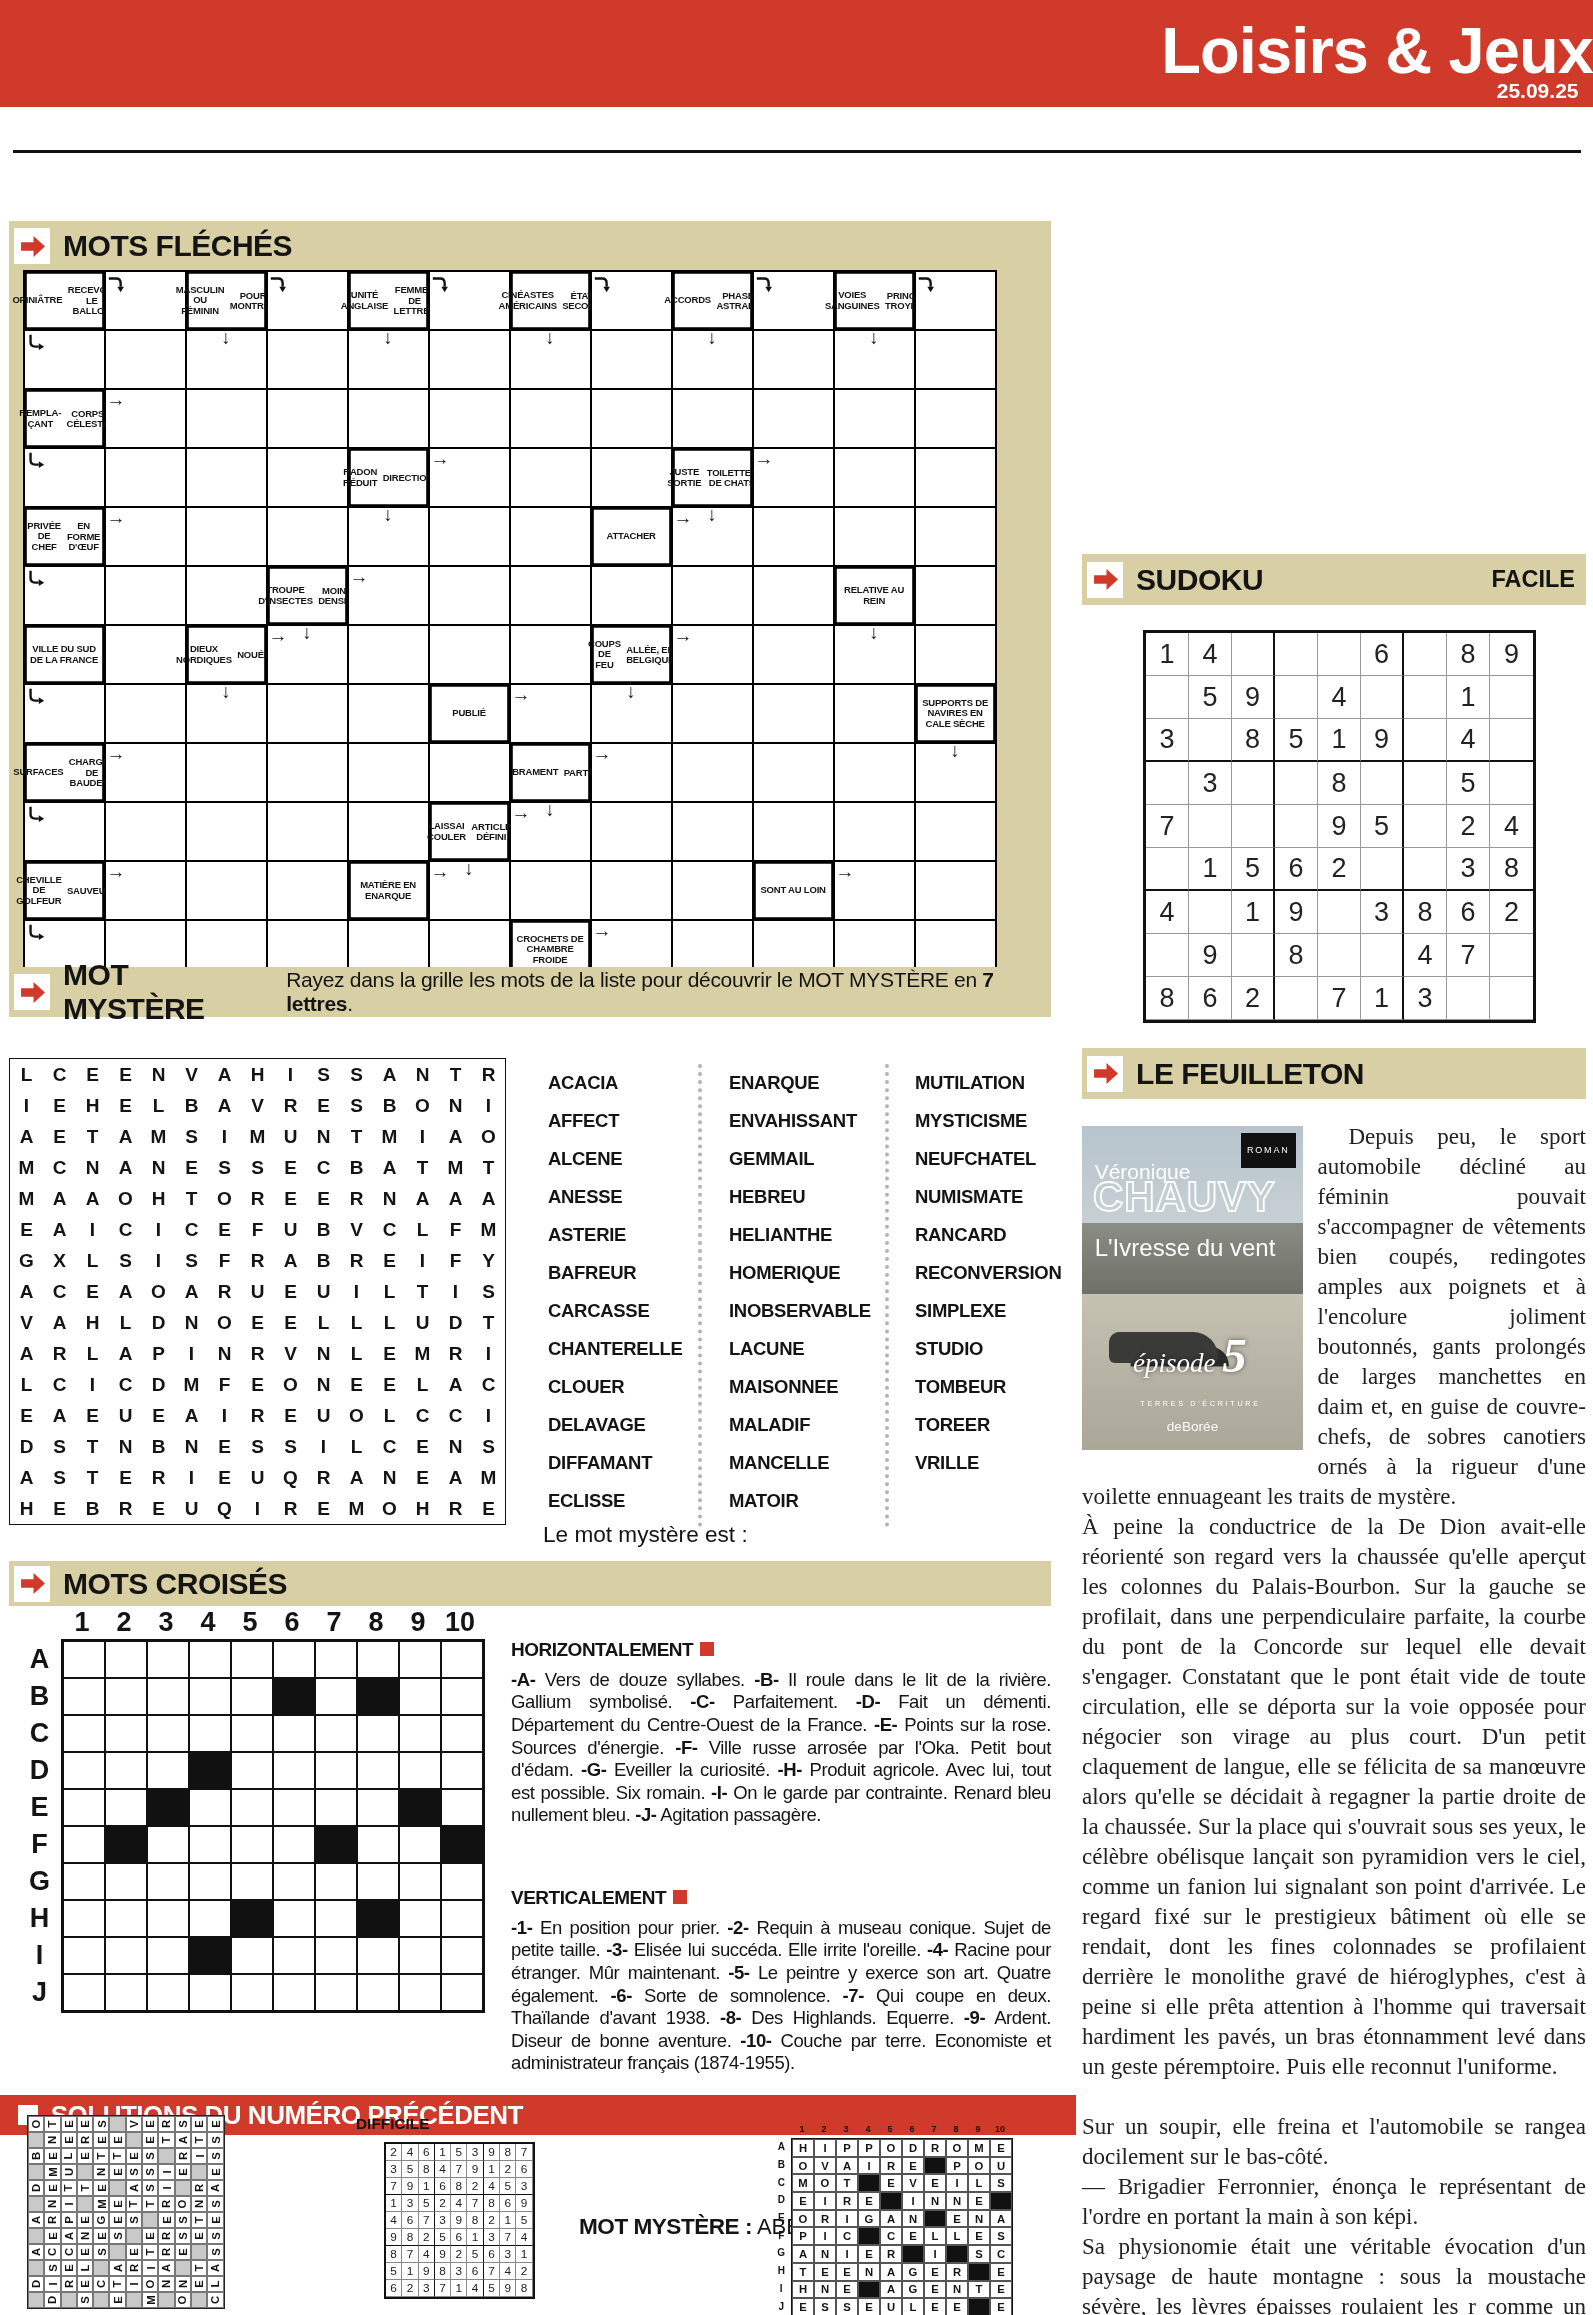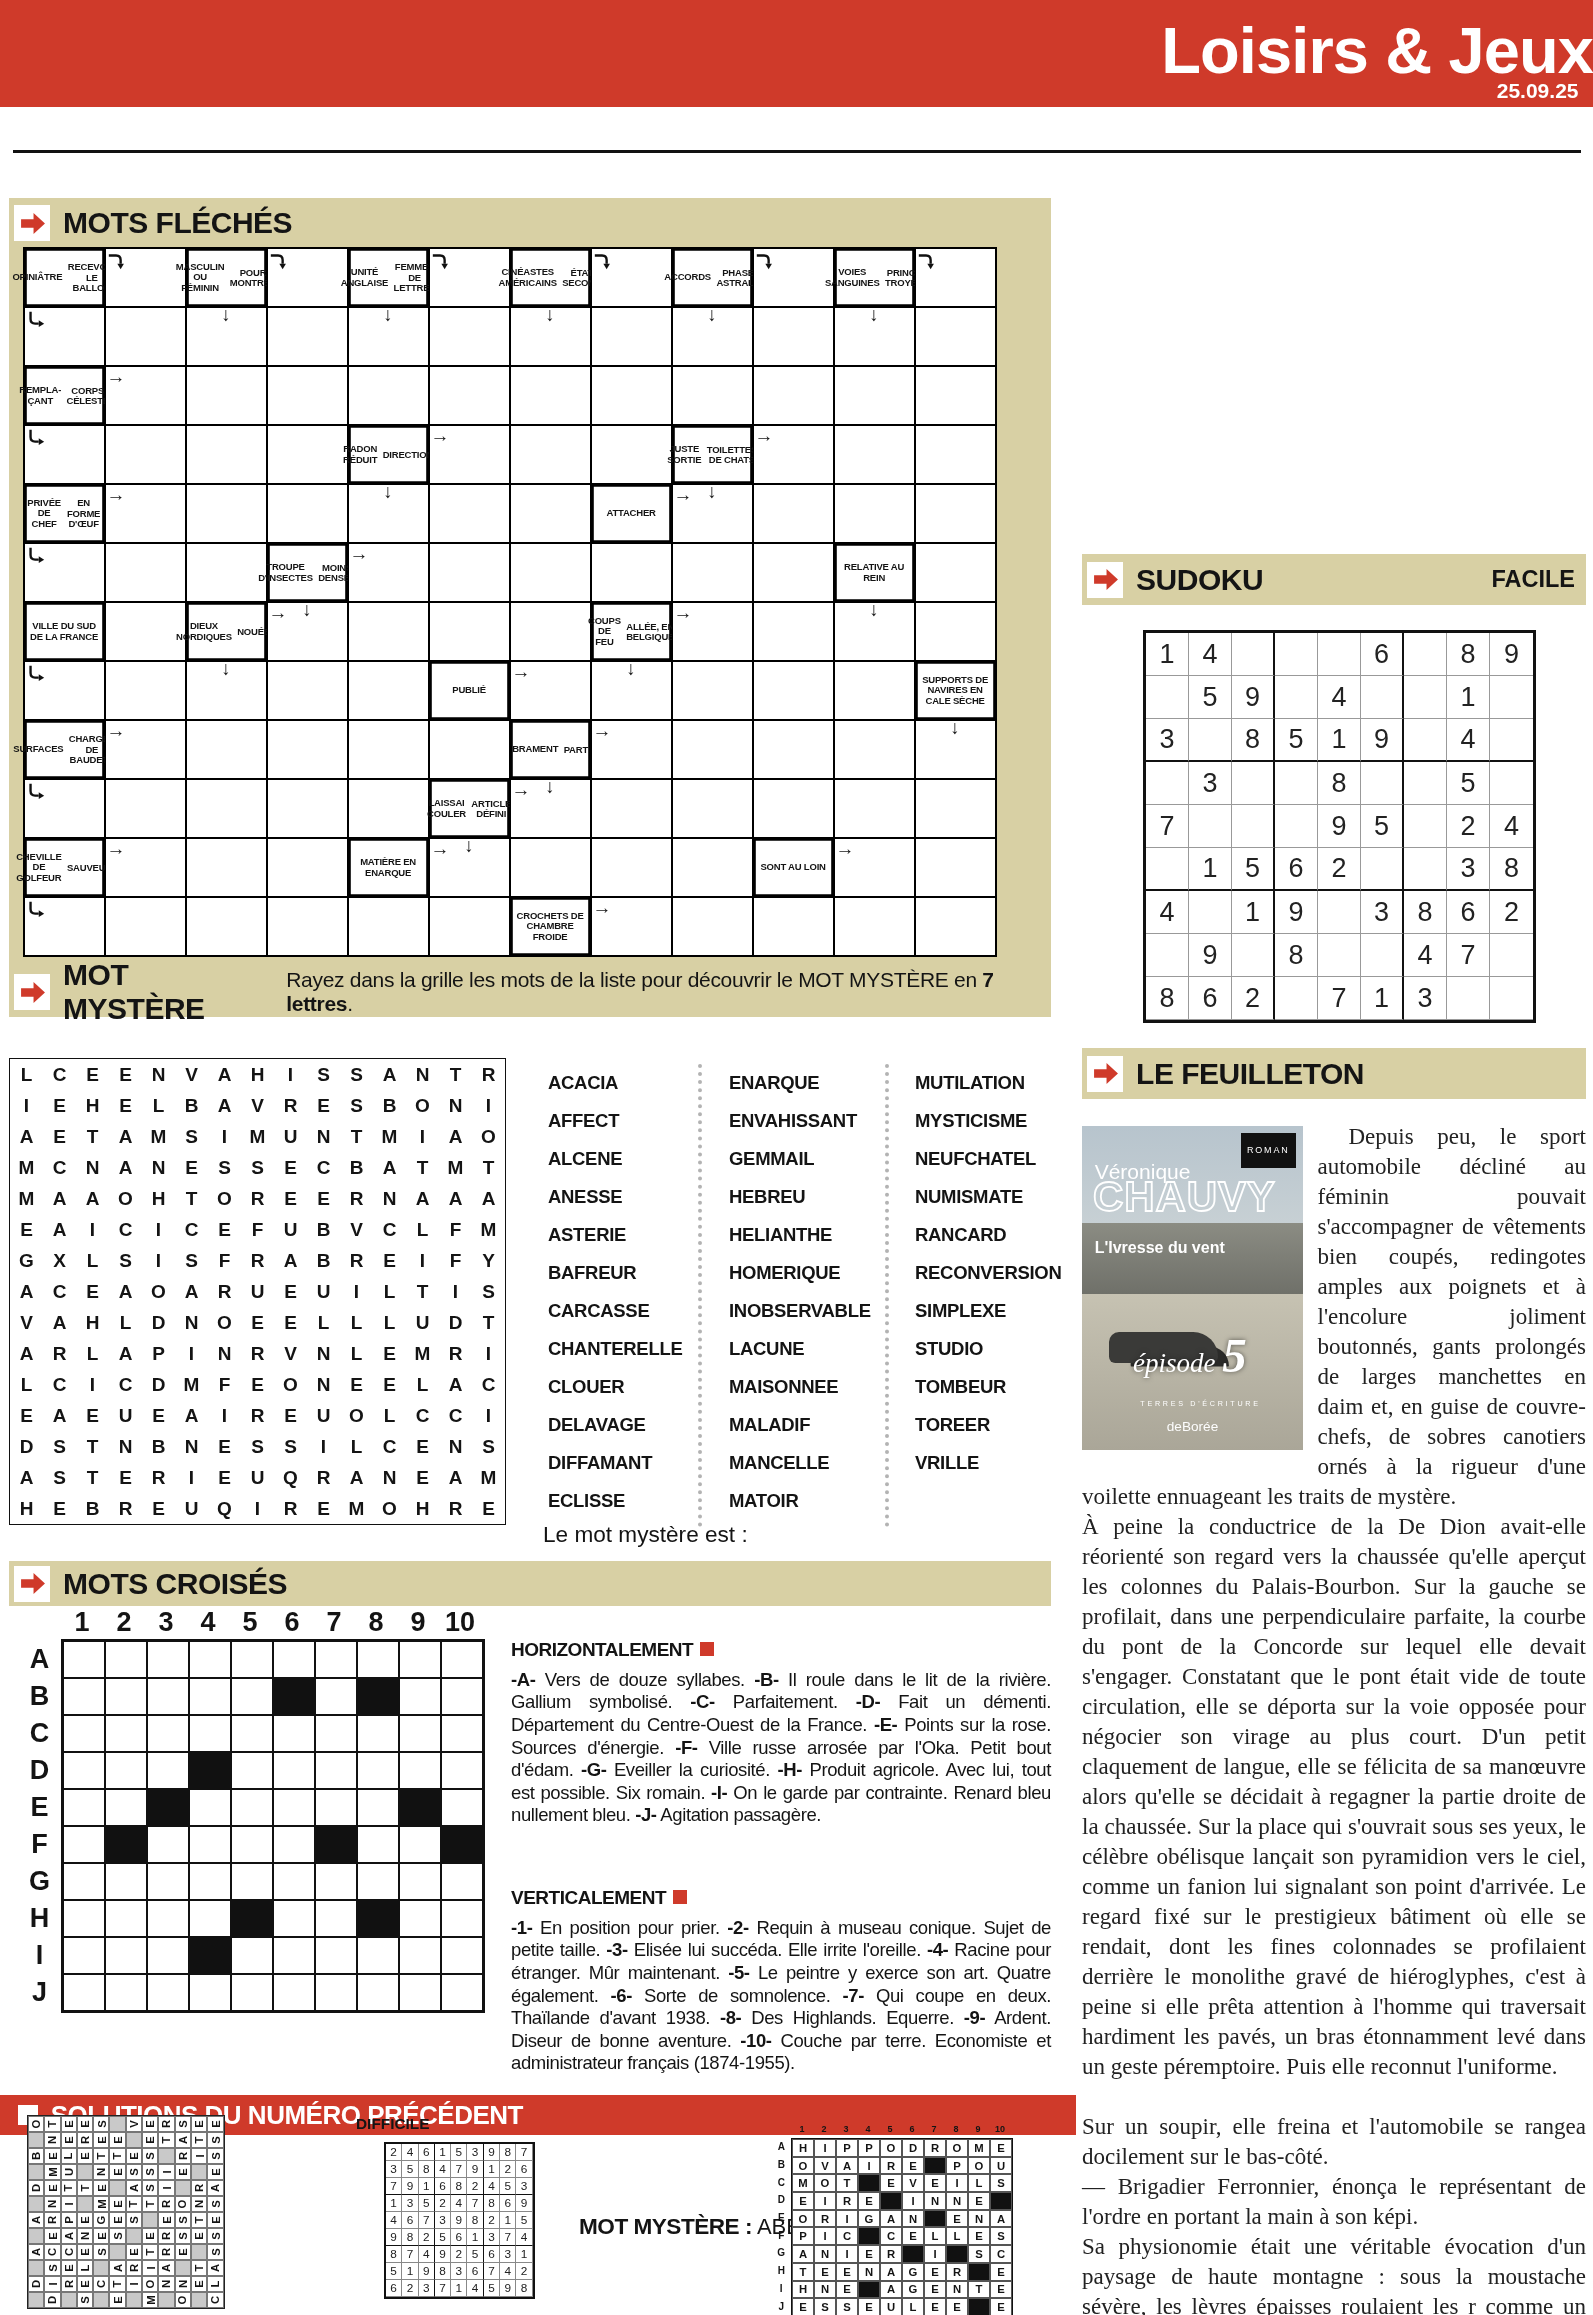--- a/index.html
+++ b/index.html
@@ -14,21 +14,21 @@
   #hdr .date{position:absolute;right:14.5px;bottom:3.6px;color:#fff;font-size:21px;font-weight:bold}
   #toprule{left:12.7px;top:150px;width:1568px;height:2.7px;background:#111}
 
   
   .band{background:#d8d0a4;display:flex;align-items:center;gap:12.7px;padding-left:5.4px;box-sizing:border-box}
   .aicon{width:36px;height:36px;background:#fff;display:flex;align-items:center;justify-content:center;flex:0 0 auto}
   .aicon svg{width:27px;height:27px}
   .sec-title{font-size:30px;font-weight:bold;letter-spacing:-0.5px}
 
   
-  #fpanel{left:9px;top:198px;width:1042px;height:782px;background:#d8d0a4}
+  #fpanel{left:9px;top:221px;width:1042px;height:782px;background:#d8d0a4}
   #fhead{position:absolute;left:5.4px;top:7.2px;display:flex;align-items:center;gap:12.7px}
   #fgrid{position:absolute;left:13.6px;top:49px;display:grid;
          grid-template-columns:repeat(12,81px);grid-template-rows:repeat(12,59px);
          border:1.8px solid #000;background:#fff}
   .fcell{border:0.9px solid #000;position:relative;background:#fff}
   .fclue{box-shadow:inset 0 0 0 1.8px #000;display:flex;flex-direction:row;justify-content:center}
   .fpart{flex:1 1 auto;display:flex;align-items:center;justify-content:center;text-align:center;
          font-size:9.5px;line-height:10.4px;font-weight:bold;padding:0.9px 2.7px;letter-spacing:-0.2px}
   .fpart + .fpart{border-top:1.4px solid #000}
   .ar{position:absolute;left:0.9px;top:0px;font-size:19px;font-weight:bold;line-height:19px}
@@ -117,21 +117,21 @@
   #fbody p.ind{text-indent:31px}
   #fbody p.sp{margin-top:30px}
   #cover{float:left;width:221px;height:324px;margin:3.6px 14.5px 5.4px 0;position:relative;
          background:linear-gradient(180deg,#b7c4cd 0%,#c7d0d4 30%,#8b8c83 30%,#6f7069 52%,#c6c2b2 52%,#aaa698 100%);
          overflow:hidden;font-family:"Liberation Sans", sans-serif}
   #cover .badge{position:absolute;top:7.2px;right:7.2px;background:#111;color:#fff;font-size:9px;
                 letter-spacing:1.8px;padding:2.7px 6.3px}
   #cover .auth{position:absolute;left:12.7px;top:31px;color:#fff;font-size:21px;font-weight:normal}
   #cover .nm{position:absolute;left:11px;top:56px;color:transparent;-webkit-text-stroke:1.8px #fff;
              font-size:42px;font-weight:bold;letter-spacing:0.9px}
-  #cover .sub{position:absolute;left:12.7px;top:107px;color:#fff;font-size:16px;font-weight:bold}
+  #cover .sub{position:absolute;left:12.7px;top:107px;color:#fff;font-size:24px;font-weight:normal}
   #cover .car{position:absolute;left:27px;top:206px;width:109px;height:31px;background:#3a3a38;
               border-radius:14.5px 36px 9px 9px;box-shadow:16.3px 9px 0 -5.4px #2c2c2a}
   #cover .ep{position:absolute;left:51px;top:215px;color:#fff;font-family:"Liberation Serif", serif;
              font-style:italic;font-size:27px;text-shadow:0 0 5.4px rgba(0,0,0,.55)}
   #cover .ep b{font-size:49px;font-style:italic}
   #cover .pubsm{position:absolute;left:16px;right:0;bottom:31px;text-align:center;color:#fff;
                 font-size:7.2px;letter-spacing:2.7px}
   #cover .publg{position:absolute;left:0;right:0;bottom:7.2px;text-align:center;color:#fdfdfd;font-size:13.6px}
 </style>
 </head>

